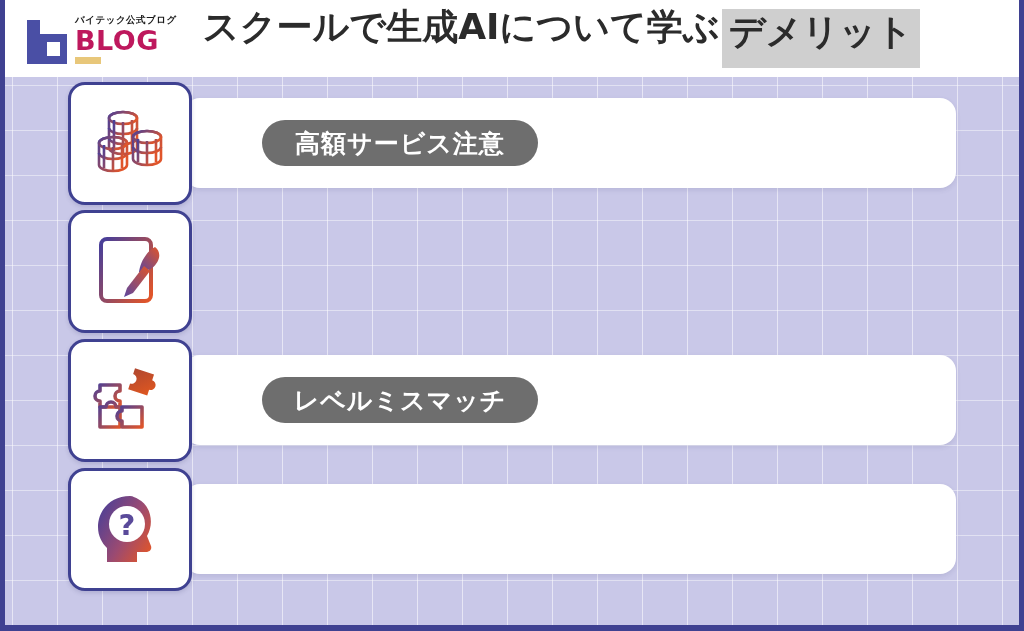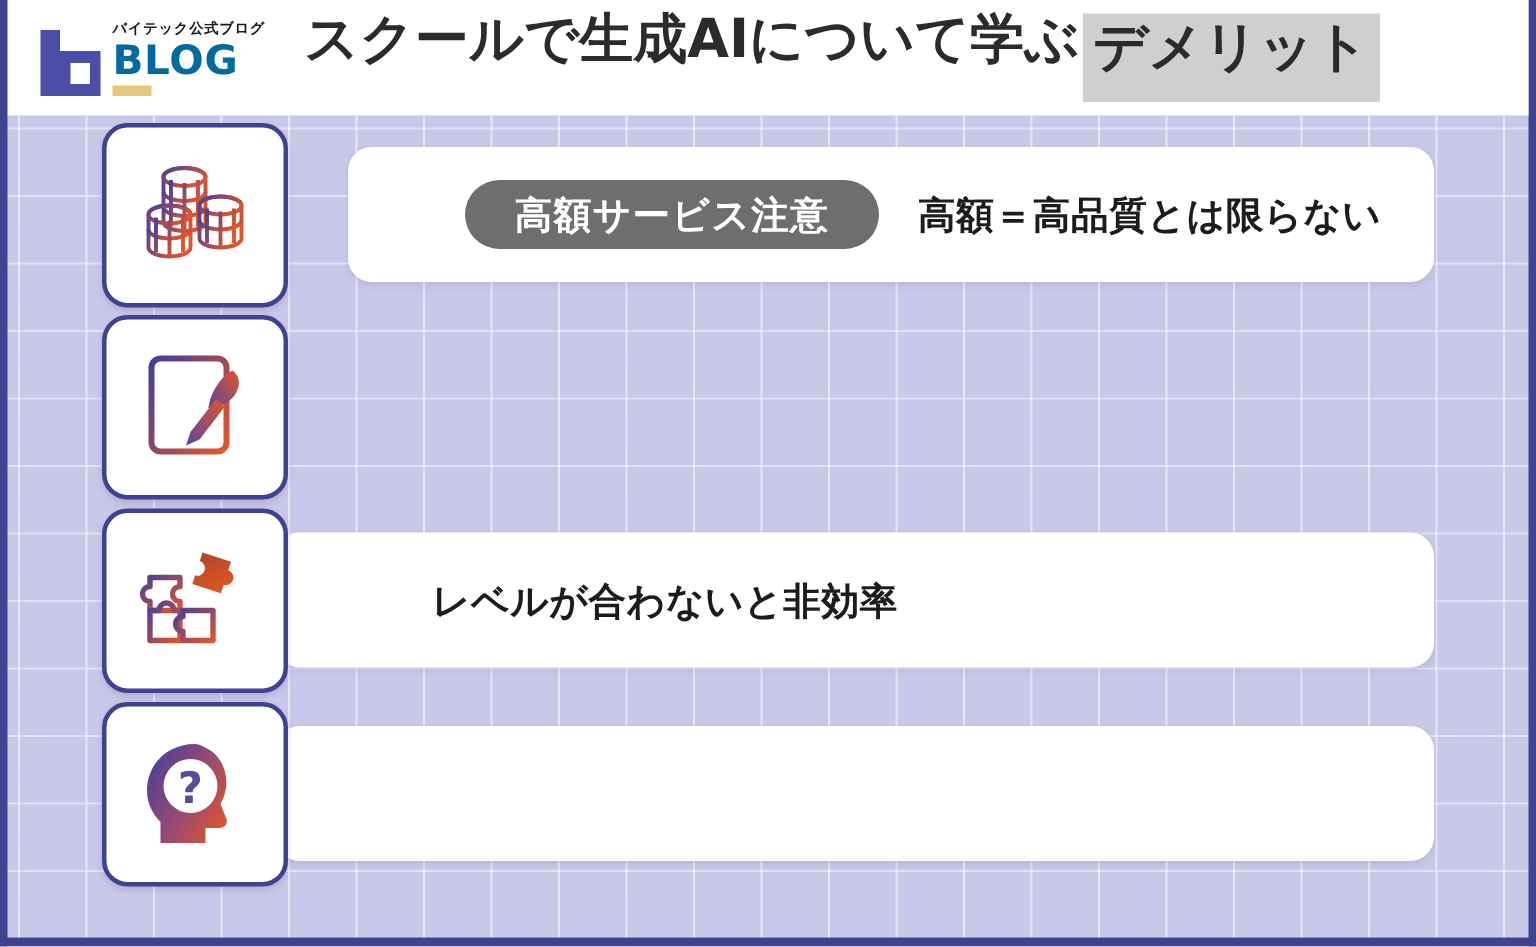--- a/index.html
+++ b/index.html
@@ -87,21 +87,21 @@
     letter-spacing: 0.5px;
     color: #1a1a1a;
     line-height: 1;
     margin-bottom: 2px;
     white-space: nowrap;
   }
   .logo-word {
     font-size: 27px;
     font-weight: 800;
     letter-spacing: 0.5px;
-    color: #0369a1;
+    color: #be185d;
     line-height: 1;
     white-space: nowrap;
   }
   .logo-underbar {
     width: 26px;
     height: 7px;
     background: #e8c77a;
     margin-top: 3px;
   }
 
@@ -152,21 +152,21 @@
     height: 548px;
   }
   .row {
     position: absolute;
     left: 63px;
     width: 888px;
     height: 98px;
     display: flex;
     align-items: center;
   }
-  .row-1 { top: 17px; gap: 48px; }
+  .row-1 { top: 17px; }
   .row-2 { top: 145px; }
   .row-3 { top: 274px; }
   .row-4 { top: 403px; }
 
   .icon-card {
     position: relative;
     width: 118px;
     height: 117px;
     flex: 0 0 auto;
     background: #ffffff;
@@ -275,21 +275,20 @@
 
             <path d="M10 41 a14 6 0 0 1 28 0 v22 a14 6 0 0 1 -28 0 z"></path>
             <ellipse cx="24" cy="41" rx="14" ry="6"></ellipse>
             <path d="M10 51 a14 6 0 0 0 28 0"></path>
             <path d="M15 43 v23 M24 45 v23 M33 43 v23"></path>
           </g>
         </svg>
       </div>
       <div class="content-card">
         <div class="pill">高額サービス注意</div>
-        <div class="desc">高額＝高品質とは限らない</div>
       </div>
     </div>
 
     <div class="row row-2">
       <div class="icon-card">
         <svg width="82" height="82" viewBox="0 0 82 82">
           <defs>
             <linearGradient id="g2" x1="0" y1="0.1" x2="1" y2="0.9">
               <stop offset="0" stop-color="#4a3f98"></stop>
               <stop offset="1" stop-color="#e0552a"></stop>
@@ -333,21 +332,21 @@
 
             <path d="M33 48 h20 v20 h-20 v-6 a5 5 0 0 1 0 -10 z"></path>
           </g>
 
           <g transform="rotate(18 55 27)">
             <path d="M41 13 h20 v6 a5 5 0 0 1 0 10 v6 h-20 v-6 a5 5 0 0 0 0 -10 z" fill="url(#g3f)"></path>
           </g>
         </svg>
       </div>
       <div class="content-card">
-        <div class="desc">レベルが合わないと非効率</div>
+        <div class="pill">レベルミスマッチ</div>
       </div>
     </div>
 
     <div class="row row-4">
       <div class="icon-card">
         <svg width="82" height="82" viewBox="0 0 82 82">
           <defs>
             <linearGradient id="g4" x1="0" y1="0.15" x2="1" y2="0.85">
               <stop offset="0" stop-color="#4a3f98"></stop>
               <stop offset="0.55" stop-color="#9a4a72"></stop>

